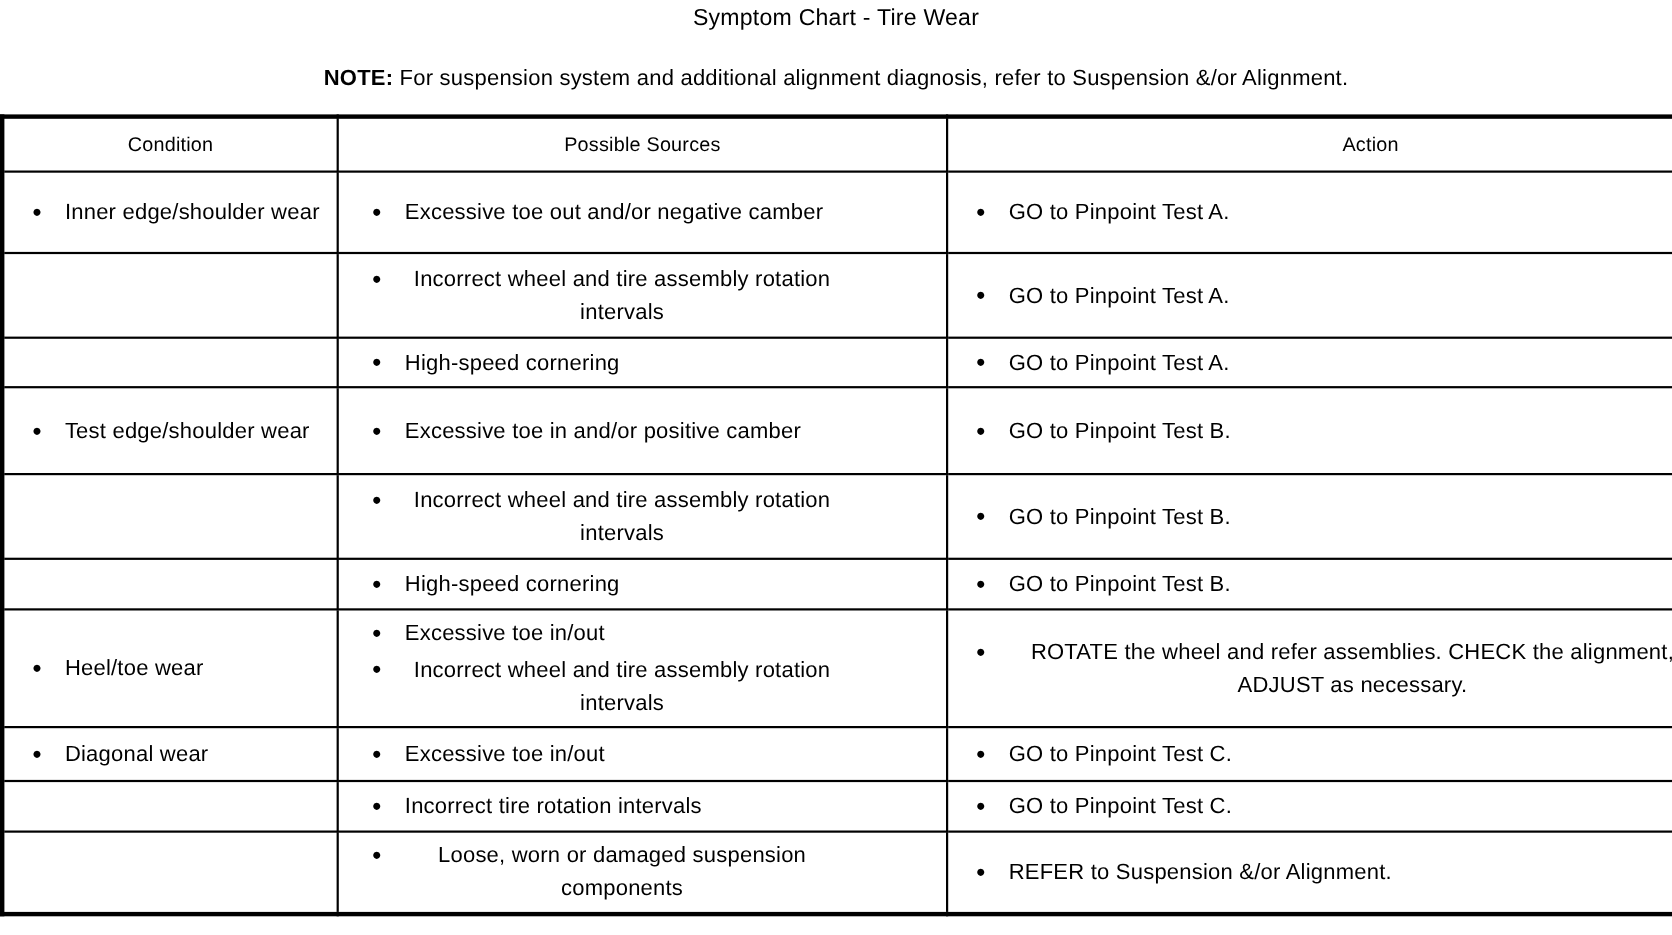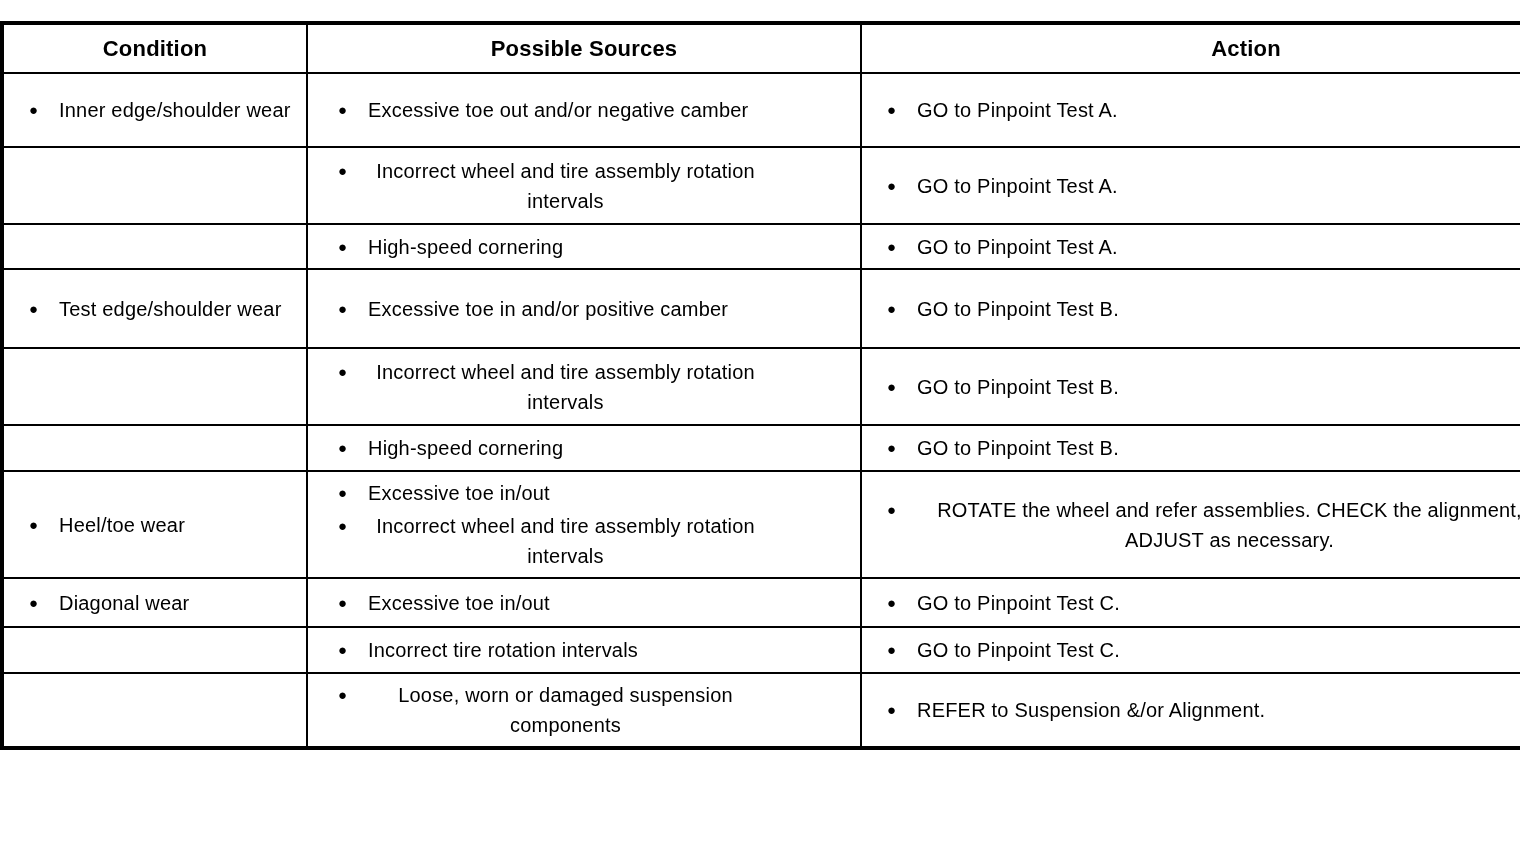--- a/index.html
+++ b/index.html
@@ -39,24 +39,24 @@
   table.symptom-table td {
     border: 2px solid #000;
     vertical-align: middle;
     font-size: 20px;
     letter-spacing: 0.2px;
   }
   th.col-condition { width: 305px; }
   th.col-sources   { width: 554px; }
   th.col-action    { width: 729px; padding-left: 42px; }
   table.symptom-table th {
-    font-weight: bold;
+    font-weight: normal;
     text-align: center;
     height: 50px;
-    font-size: 22px;
+    font-size: 18px;
   }
   td .cellwrap { padding: 6px 8px 6px 0; }
   td.cell-condition .cellwrap { padding-left: 25px; }
   td.cell-sources   .cellwrap { padding-left: 30px; }
   td.cell-action    .cellwrap { padding-left: 25px; }
   .li {
     display: flex;
     align-items: flex-start;
     line-height: 30px;
   }
@@ -70,20 +70,22 @@
   }
   .li-text { display: block; text-align: center; }
   td.cell-sources .li-text { max-width: 395px; }
   td.cell-action  .li-text { max-width: 625px; }
   td.cell-condition .li-text { max-width: 240px; }
 </style>
 </head>
 <body>
 
 <div class="page">
+  <div class="doc-title">Symptom Chart - Tire Wear</div>
+  <div class="doc-note"><span class="note-label">NOTE:</span><span> For suspension system and additional alignment diagnosis, refer to Suspension &amp;/or Alignment.</span></div>
 
   <table class="symptom-table">
     <thead>
       <tr>
         <th class="col-condition">Condition</th>
         <th class="col-sources">Possible Sources</th>
         <th class="col-action">Action</th>
       </tr>
     </thead>
     <tbody id="table-body">

